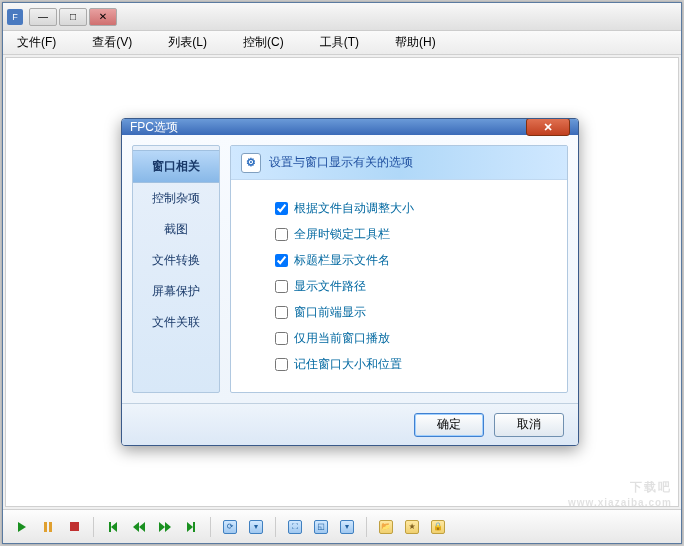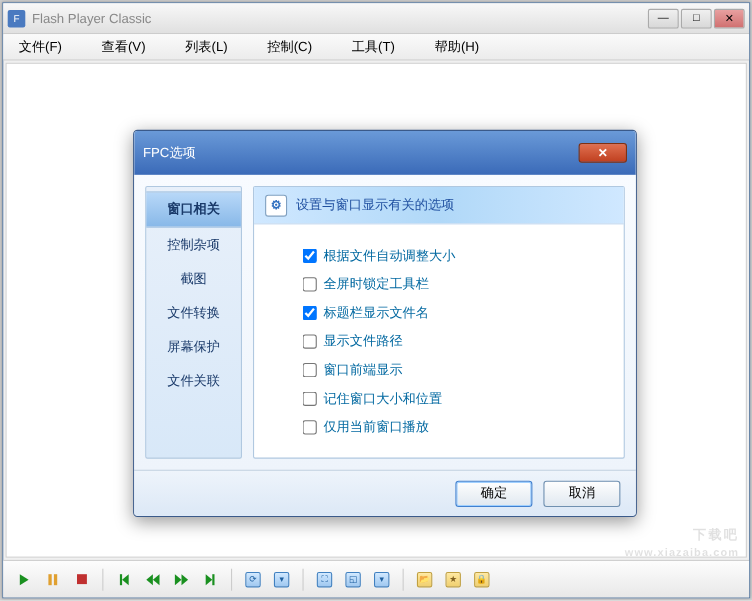--- a/index.html
+++ b/index.html
@@ -27,21 +27,21 @@
 .stop-ic { width:9px;height:9px;background:#c03030; }
 .skip-ic { display:flex;align-items:center; }
 .skip-ic .t{width:0;height:0;border-top:5px solid transparent;border-bottom:5px solid transparent;}
 .skip-ic.fwd .t{border-left:6px solid #1a9020;} .skip-ic.rev .t{border-right:6px solid #1a9020;}
 .skip-ic .b{width:2px;height:10px;background:#1a9020;}
 .sq-btn { width:14px;height:14px;border:1px solid #4080c0;background:linear-gradient(#d0e8ff,#a0c8f0);border-radius:2px;display:flex;align-items:center;justify-content:center;font-size:8px;color:#2060a0; }
 .sq-btn.yel { border-color:#c0a040;background:linear-gradient(#ffe8a0,#f0d070);color:#806020; }
 
 
 .dialog { position: absolute; left: 115px; top: 60px; width: 458px; background: #fff; border: 1px solid #3a5a8a; box-shadow: 0 4px 16px rgba(0,0,0,0.4); border-radius: 4px; overflow: hidden; }
-.dlg-title { height: 40px; background: linear-gradient(#6a9ad8,#3a6ab8); display: flex; align-items: center; padding: 0 8px; color: #fff; font-size: 12px; }
+.dlg-title { height: 16px; background: linear-gradient(#6a9ad8,#3a6ab8); display: flex; align-items: center; padding: 0 8px; color: #fff; font-size: 12px; }
 .dlg-title-text { flex: 1; }
 .dlg-close { width: 44px; height: 18px; background: linear-gradient(#e07050,#c04020); border: 1px solid #803010; border-radius: 3px; display: flex; align-items: center; justify-content: center; color: #fff; font-weight: bold; cursor: pointer; font-size: 11px; }
 .dlg-body { display: flex; padding: 10px; gap: 10px; background: linear-gradient(#f8fbff,#eef4fb); }
 
 .nav-panel { width: 88px; background: linear-gradient(180deg,#e8f0fa,#d8e8f8); border: 1px solid #b0c8e0; border-radius: 2px; padding: 4px 0; }
 .nav-item { padding: 7px 16px; text-align: center; cursor: pointer; color: #1a3a6a; }
 .nav-item.active { background: linear-gradient(#b8d8f8,#88b8e8); border-top:1px solid #a0c0e0; border-bottom:1px solid #a0c0e0; font-weight: bold; }
 
 .opt-panel { flex: 1; border: 1px solid #b0c8e0; border-radius: 2px; background: #fff; display: flex; flex-direction: column; }
 .opt-header { height: 34px; background: linear-gradient(90deg,#d0e8ff,#b0d8f8 50%,#d0e8ff); display: flex; align-items: center; padding: 0 10px; gap: 8px; border-bottom: 1px solid #c0d8f0; }
@@ -59,21 +59,20 @@
 .watermark { position: absolute; right: 12px; bottom: 38px; font-size: 24px; color: rgba(0,0,0,0.12); font-weight: bold; letter-spacing: 2px; pointer-events: none; text-align: right; }
 .watermark small { display:block; font-size:10px; letter-spacing:1px; }
 </style>
 </head>
 <body>
 
 <div class="main-win">
 
   <div class="titlebar">
     <div class="app-icon">F</div>
-    <div class="title-text">Flash Player Classic</div>
     <div class="win-controls">
       <div class="win-btn">—</div>
       <div class="win-btn">□</div>
       <div class="win-btn close">✕</div>
     </div>
   </div>
 
   <div class="menubar">
     <div class="menu-item">文件(F)</div>
     <div class="menu-item">查看(V)</div>
@@ -120,25 +119,25 @@
             <div class="opt-row">
                 <input type="checkbox" style="">
                 <label>显示文件路径</label>
               </div>
             <div class="opt-row">
                 <input type="checkbox" style="">
                 <label>窗口前端显示</label>
               </div>
             <div class="opt-row">
                 <input type="checkbox" style="">
+                <label>仅用当前窗口播放</label>
+              </div>
+            <div class="opt-row">
+                <input type="checkbox" style="">
                 <label>记住窗口大小和位置</label>
-              </div>
-            <div class="opt-row">
-                <input type="checkbox" style="">
-                <label>仅用当前窗口播放</label>
               </div>
           </div>
         </div>
       </div>
       <div class="dlg-buttons">
         <button class="dlg-btn primary">确定</button>
         <button class="dlg-btn">取消</button>
       </div>
     </div>
 

